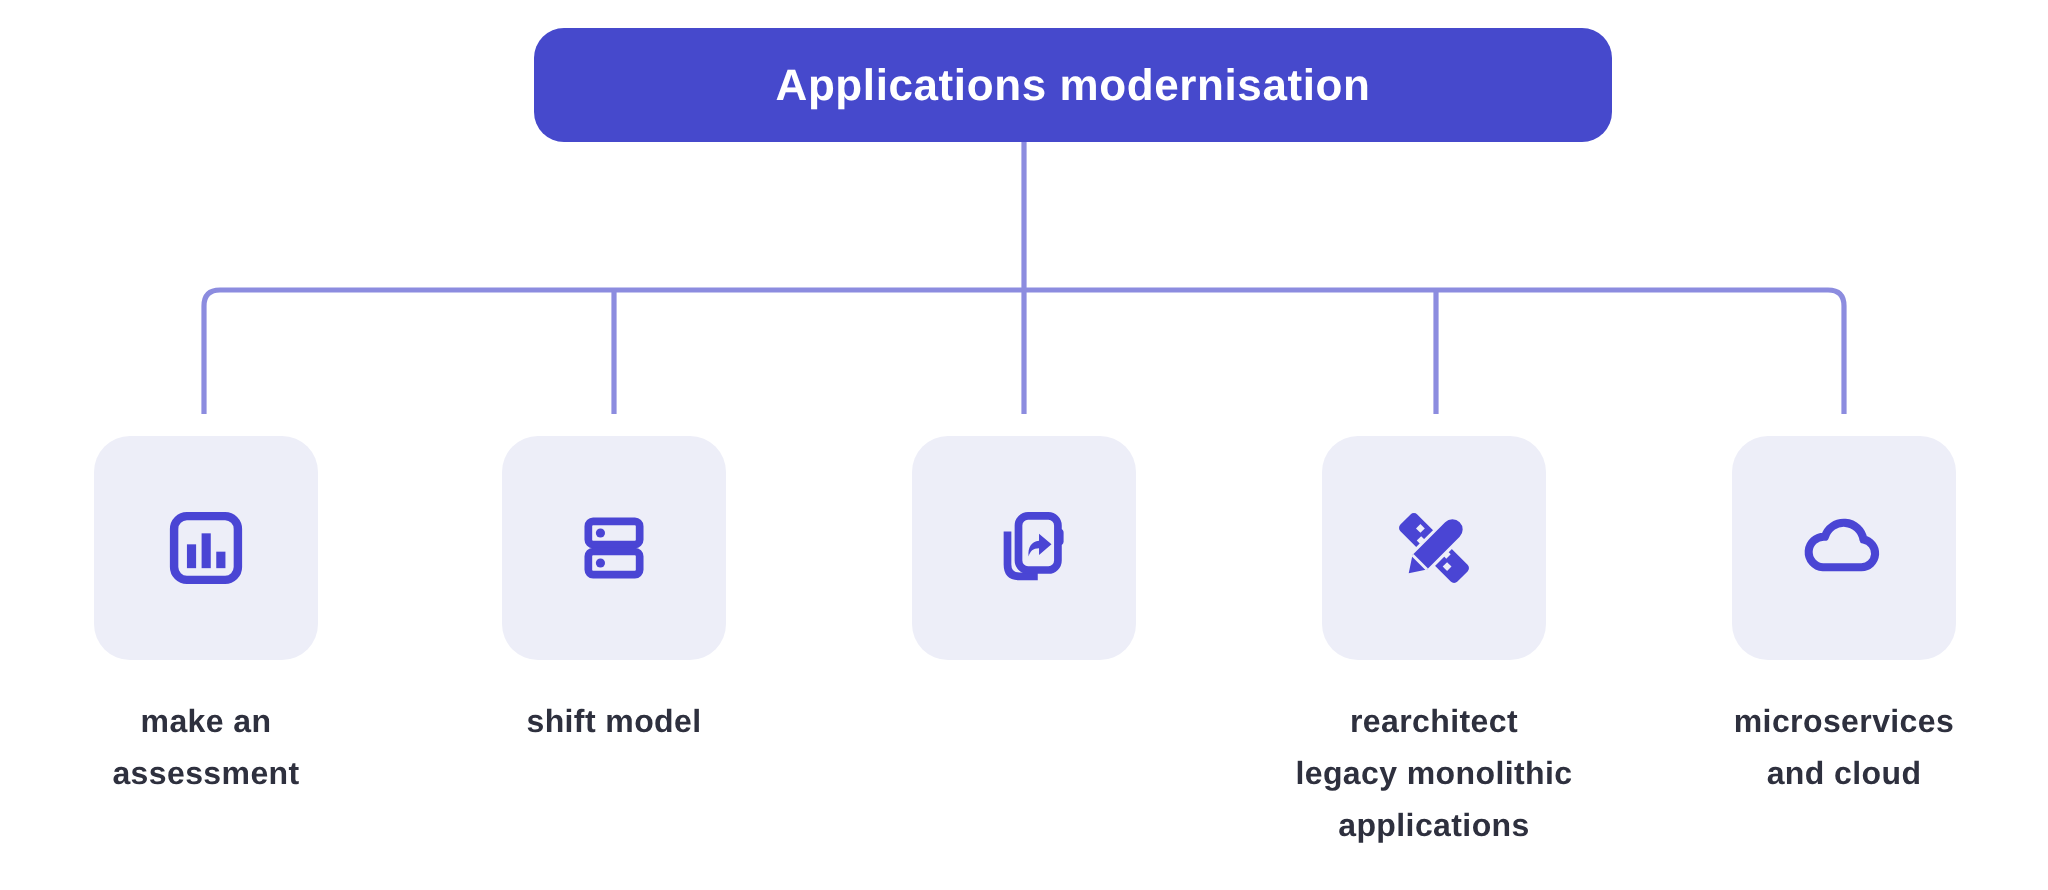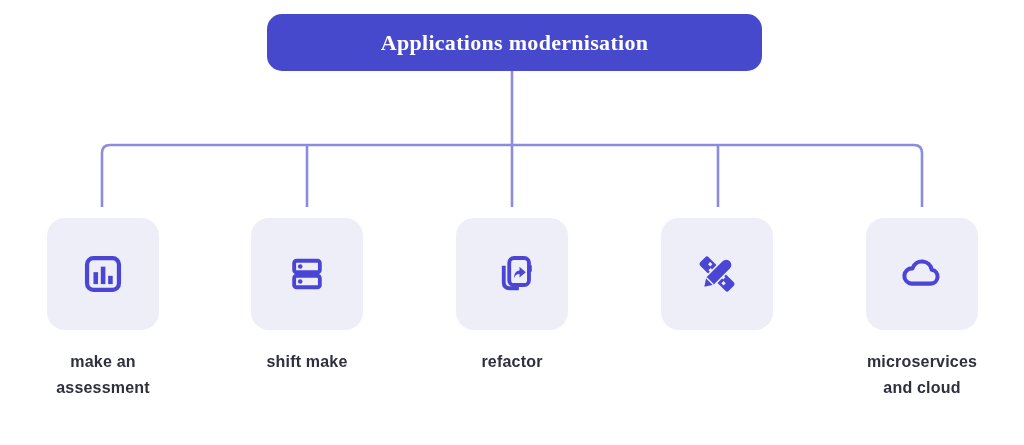--- a/index.html
+++ b/index.html
@@ -1,23 +1,23 @@
 <!DOCTYPE html>
 <html><head>
 <meta charset="utf-8">
 <style>
   html,body{margin:0;padding:0;background:#ffffff;}
   .stage{
     position:relative;width:1024px;height:445px;background:#ffffff;overflow:hidden;
     font-family:"Liberation Sans", sans-serif;
   }
   .root-pill{
-    position:absolute;left:267px;top:14px;width:495px;height:57px;
+    position:absolute;left:267px;top:14px;width:539px;height:57px;
     background:#4649cc;border-radius:15px;
-    display:flex;align-items:center;justify-content:center;font-family:Liberation Serif, serif;
+    display:flex;align-items:center;justify-content:center;
   }
   .root-pill span{
     color:#ffffff;font-size:22px;font-weight:800;letter-spacing:.3px;
   }
   .connectors{position:absolute;left:0;top:0;}
   .node-box{
     position:absolute;top:218px;width:112px;height:112px;border-radius:18px;
     background:#edeef8;display:flex;align-items:center;justify-content:center;
   }
   .node-box svg{display:block;color:#4a45d4;}
@@ -66,52 +66,54 @@
     <svg width="44" height="44" viewBox="0 0 48 48">
       <g fill="none" stroke="currentColor" stroke-width="4.2">
         <rect x="10" y="9.5" width="28" height="12.6" rx="2.6"></rect>
         <rect x="10" y="25.9" width="28" height="12.6" rx="2.6"></rect>
       </g>
       <circle cx="16.6" cy="15.8" r="2.5" fill="currentColor"></circle>
       <circle cx="16.6" cy="32.2" r="2.5" fill="currentColor"></circle>
     </svg>
   </div>
   <div class="node-label l2">
-    <span>shift make</span>
+    <span>shift model</span>
   </div>
 
   <div class="node-box b3">
     <svg width="44" height="44" viewBox="0 0 48 48">
       <path d="M15 15 L15 33 Q15 39.5 21.5 39.5 L31.5 39.5" fill="none" stroke="currentColor" stroke-width="4.2"></path>
       <rect x="41" y="13.5" width="4.6" height="9" rx="2.2" fill="currentColor"></rect>
       <rect x="21" y="6.5" width="21.5" height="29.5" rx="5.2" fill="none" stroke="currentColor" stroke-width="4.2"></rect>
       <path d="M32.2 16.2 L39 22 L32.2 27.8 L32.2 24.1 C28.9 24.1 27.4 25.6 26.5 28.6 C26 23.9 28 20.4 32.2 20.1 Z" fill="currentColor"></path>
     </svg>
-  </div>
-  <div class="node-label l3">
-    <span>refactor</span>
   </div>
 
   <div class="node-box b4">
     <svg width="44" height="44" viewBox="0 0 48 48">
       <g transform="rotate(45 24 24)">
         <rect x="2" y="17.5" width="44" height="13" rx="2.6" fill="currentColor"></rect>
         <g fill="#edeef8">
           <rect x="9.5" y="20" width="3.4" height="3.4"></rect>
           <rect x="14.5" y="24.4" width="3.4" height="3.4"></rect>
           <rect x="29.5" y="20" width="3.4" height="3.4"></rect>
           <rect x="34.5" y="24.4" width="3.4" height="3.4"></rect>
         </g>
       </g>
       <g transform="rotate(-45 24 24)">
         <path d="M4.5 24 L13 18.4 L38.2 18.4 A5.6 5.6 0 0 1 38.2 29.6 L13 29.6 Z" fill="currentColor" stroke="#edeef8" stroke-width="3.4" paint-order="stroke"></path>
         <path d="M13 18.4 L13 29.6" stroke="#edeef8" stroke-width="1.6"></path>
       </g>
     </svg>
   </div>
+  <div class="node-label l4">
+    <span>rearchitect</span>
+    <span>legacy monolithic</span>
+    <span>applications</span>
+  </div>
 
   <div class="node-box b5">
     <svg width="44" height="44" viewBox="0 0 48 48">
       <path d="M12.5 34.5 L33.5 34.5 A7.6 7.6 0 0 0 34.6 19.4 A10.8 10.8 0 0 0 13.6 17.9 A8.3 8.3 0 0 0 12.5 34.5 Z" fill="none" stroke="currentColor" stroke-width="4.4" stroke-linejoin="round"></path>
     </svg>
   </div>
   <div class="node-label l5">
     <span>microservices</span>
     <span>and cloud</span>
   </div>

